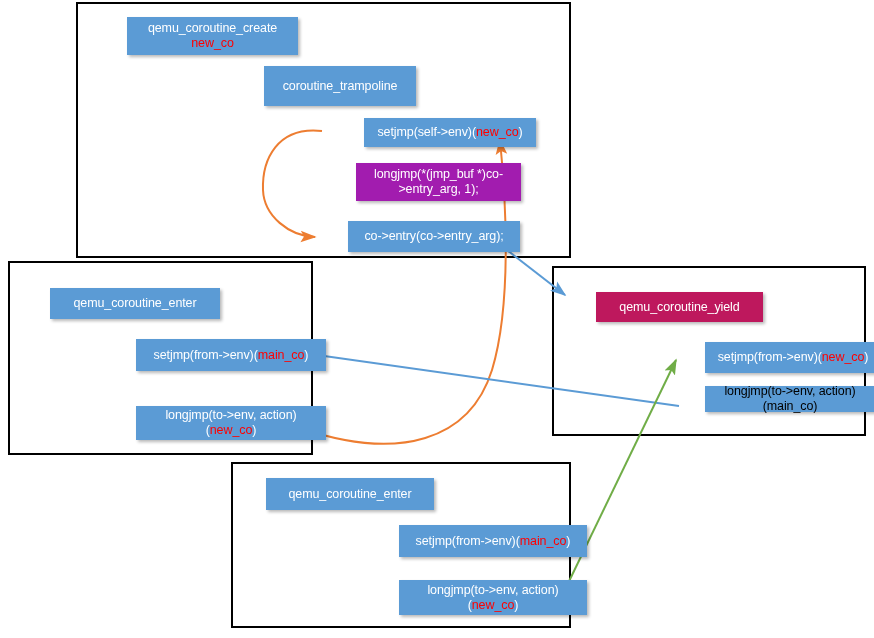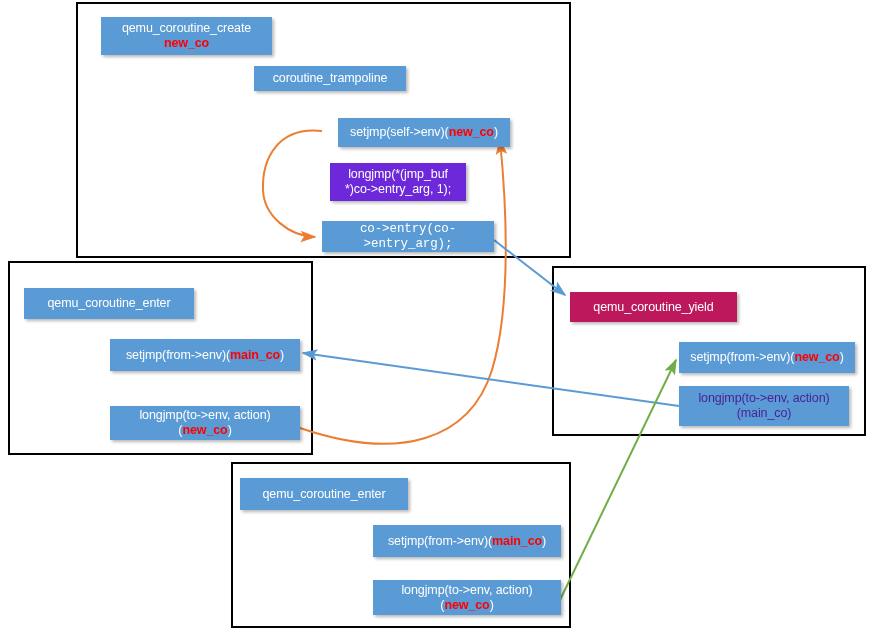--- a/index.html
+++ b/index.html
@@ -34,24 +34,25 @@
     align-items: center;
     justify-content: flex-start;
     text-align: center;
     font-size: 12.5px;
     line-height: 1.18;
     padding: 2px 6px;
     box-shadow: 2px 2px 3px rgba(0,0,0,0.28);
     z-index: 4;
     white-space: pre-line;
     letter-spacing: -0.1px;
+    margin-left: 26px;
   }
   .node .hl {
     color: #FF0000;
-    font-weight: 700;
+    font-weight: 400;
   }
   .node-label {
     display: block;
     width: 100%;
   }
   svg.edges {
     position: absolute;
     left: 0;
     top: 0;
     width: 874px;
@@ -88,28 +89,28 @@
 
   <div id="group-layer">
       <div class="group-box" style="left: 76px; top: 2px; width: 495px; height: 256px; border-color: rgb(0, 0, 0);"></div>
       <div class="group-box" style="left: 8px; top: 261px; width: 305px; height: 194px; border-color: rgb(0, 0, 0);"></div>
       <div class="group-box" style="left: 552px; top: 266px; width: 314px; height: 170px; border-color: rgb(0, 0, 0);"></div>
       <div class="group-box" style="left: 231px; top: 462px; width: 340px; height: 166px; border-color: rgb(0, 0, 0);"></div>
     </div>
   <div id="node-layer">
       <div class="node" style="left: 101px; top: 17px; width: 171px; height: 38px; background: rgb(91, 155, 213); color: rgb(255, 255, 255);"><span class="node-label">qemu_coroutine_create
 <span class="hl" style="color: rgb(255, 0, 0);">new_co</span></span></div>
-      <div class="node" style="left: 254px; top: 66px; width: 152px; height: 25px; background: rgb(91, 155, 213); color: rgb(255, 255, 255);"><span class="node-label">coroutine_trampoline</span></div>
+      <div class="node" style="left: 238px; top: 66px; width: 152px; height: 40px; background: rgb(91, 155, 213); color: rgb(255, 255, 255);"><span class="node-label">coroutine_trampoline</span></div>
       <div class="node" style="left: 338px; top: 118px; width: 172px; height: 29px; background: rgb(91, 155, 213); color: rgb(255, 255, 255);"><span class="node-label">setjmp(self-&gt;env)(<span class="hl" style="color: rgb(255, 0, 0);">new_co</span>)</span></div>
-      <div class="node" style="left: 330px; top: 163px; width: 136px; height: 38px; background: #6d28d9; color: rgb(255, 255, 255);"><span class="node-label">longjmp(*(jmp_buf *)co-&gt;entry_arg, 1);</span></div>
-      <div class="node" style="left: 322px; top: 221px; width: 172px; height: 31px; background: rgb(91, 155, 213); color: rgb(255, 255, 255); font-family: Liberation Mono, monospace;"><span class="node-label">co-&gt;entry(co-&gt;entry_arg);</span></div>
+      <div class="node" style="left: 330px; top: 163px; width: 165px; height: 38px; background: #a21caf; color: rgb(255, 255, 255);"><span class="node-label">longjmp(*(jmp_buf *)co-&gt;entry_arg, 1);</span></div>
+      <div class="node" style="left: 322px; top: 221px; width: 172px; height: 31px; background: rgb(91, 155, 213); color: rgb(255, 255, 255);"><span class="node-label">co-&gt;entry(co-&gt;entry_arg);</span></div>
       <div class="node" style="left: 24px; top: 288px; width: 170px; height: 31px; background: rgb(91, 155, 213); color: rgb(255, 255, 255);"><span class="node-label">qemu_coroutine_enter</span></div>
       <div class="node" style="left: 110px; top: 339px; width: 190px; height: 32px; background: rgb(91, 155, 213); color: rgb(255, 255, 255);"><span class="node-label">setjmp(from-&gt;env)(<span class="hl" style="color: rgb(255, 0, 0);">main_co</span>)</span></div>
       <div class="node" style="left: 110px; top: 406px; width: 190px; height: 34px; background: rgb(91, 155, 213); color: rgb(255, 255, 255);"><span class="node-label">longjmp(to-&gt;env, action)(<span class="hl" style="color: rgb(255, 0, 0);">new_co</span>)</span></div>
       <div class="node" style="left: 570px; top: 292px; width: 167px; height: 30px; background: #be185d; color: rgb(255, 255, 255);"><span class="node-label">qemu_coroutine_yield</span></div>
       <div class="node" style="left: 679px; top: 342px; width: 176px; height: 31px; background: rgb(91, 155, 213); color: rgb(255, 255, 255);"><span class="node-label">setjmp(from-&gt;env)(<span class="hl" style="color: rgb(255, 0, 0);">new_co</span>)</span></div>
-      <div class="node" style="left: 679px; top: 386px; width: 170px; height: 40px; background: rgb(91, 155, 213); color: #4c1d95;"><span class="node-label">longjmp(to-&gt;env, action)(main_co)</span></div>
+      <div class="node" style="left: 679px; top: 386px; width: 170px; height: 26px; background: rgb(91, 155, 213); color: #000000;"><span class="node-label">longjmp(to-&gt;env, action)(main_co)</span></div>
       <div class="node" style="left: 240px; top: 478px; width: 168px; height: 32px; background: rgb(91, 155, 213); color: rgb(255, 255, 255);"><span class="node-label">qemu_coroutine_enter</span></div>
       <div class="node" style="left: 373px; top: 525px; width: 188px; height: 32px; background: rgb(91, 155, 213); color: rgb(255, 255, 255);"><span class="node-label">setjmp(from-&gt;env)(<span class="hl" style="color: rgb(255, 0, 0);">main_co</span>)</span></div>
       <div class="node" style="left: 373px; top: 580px; width: 188px; height: 35px; background: rgb(91, 155, 213); color: rgb(255, 255, 255);"><span class="node-label">longjmp(to-&gt;env, action)(<span class="hl" style="color: rgb(255, 0, 0);">new_co</span>)</span></div>
     </div>
 
 </div>
 
 </body></html>

